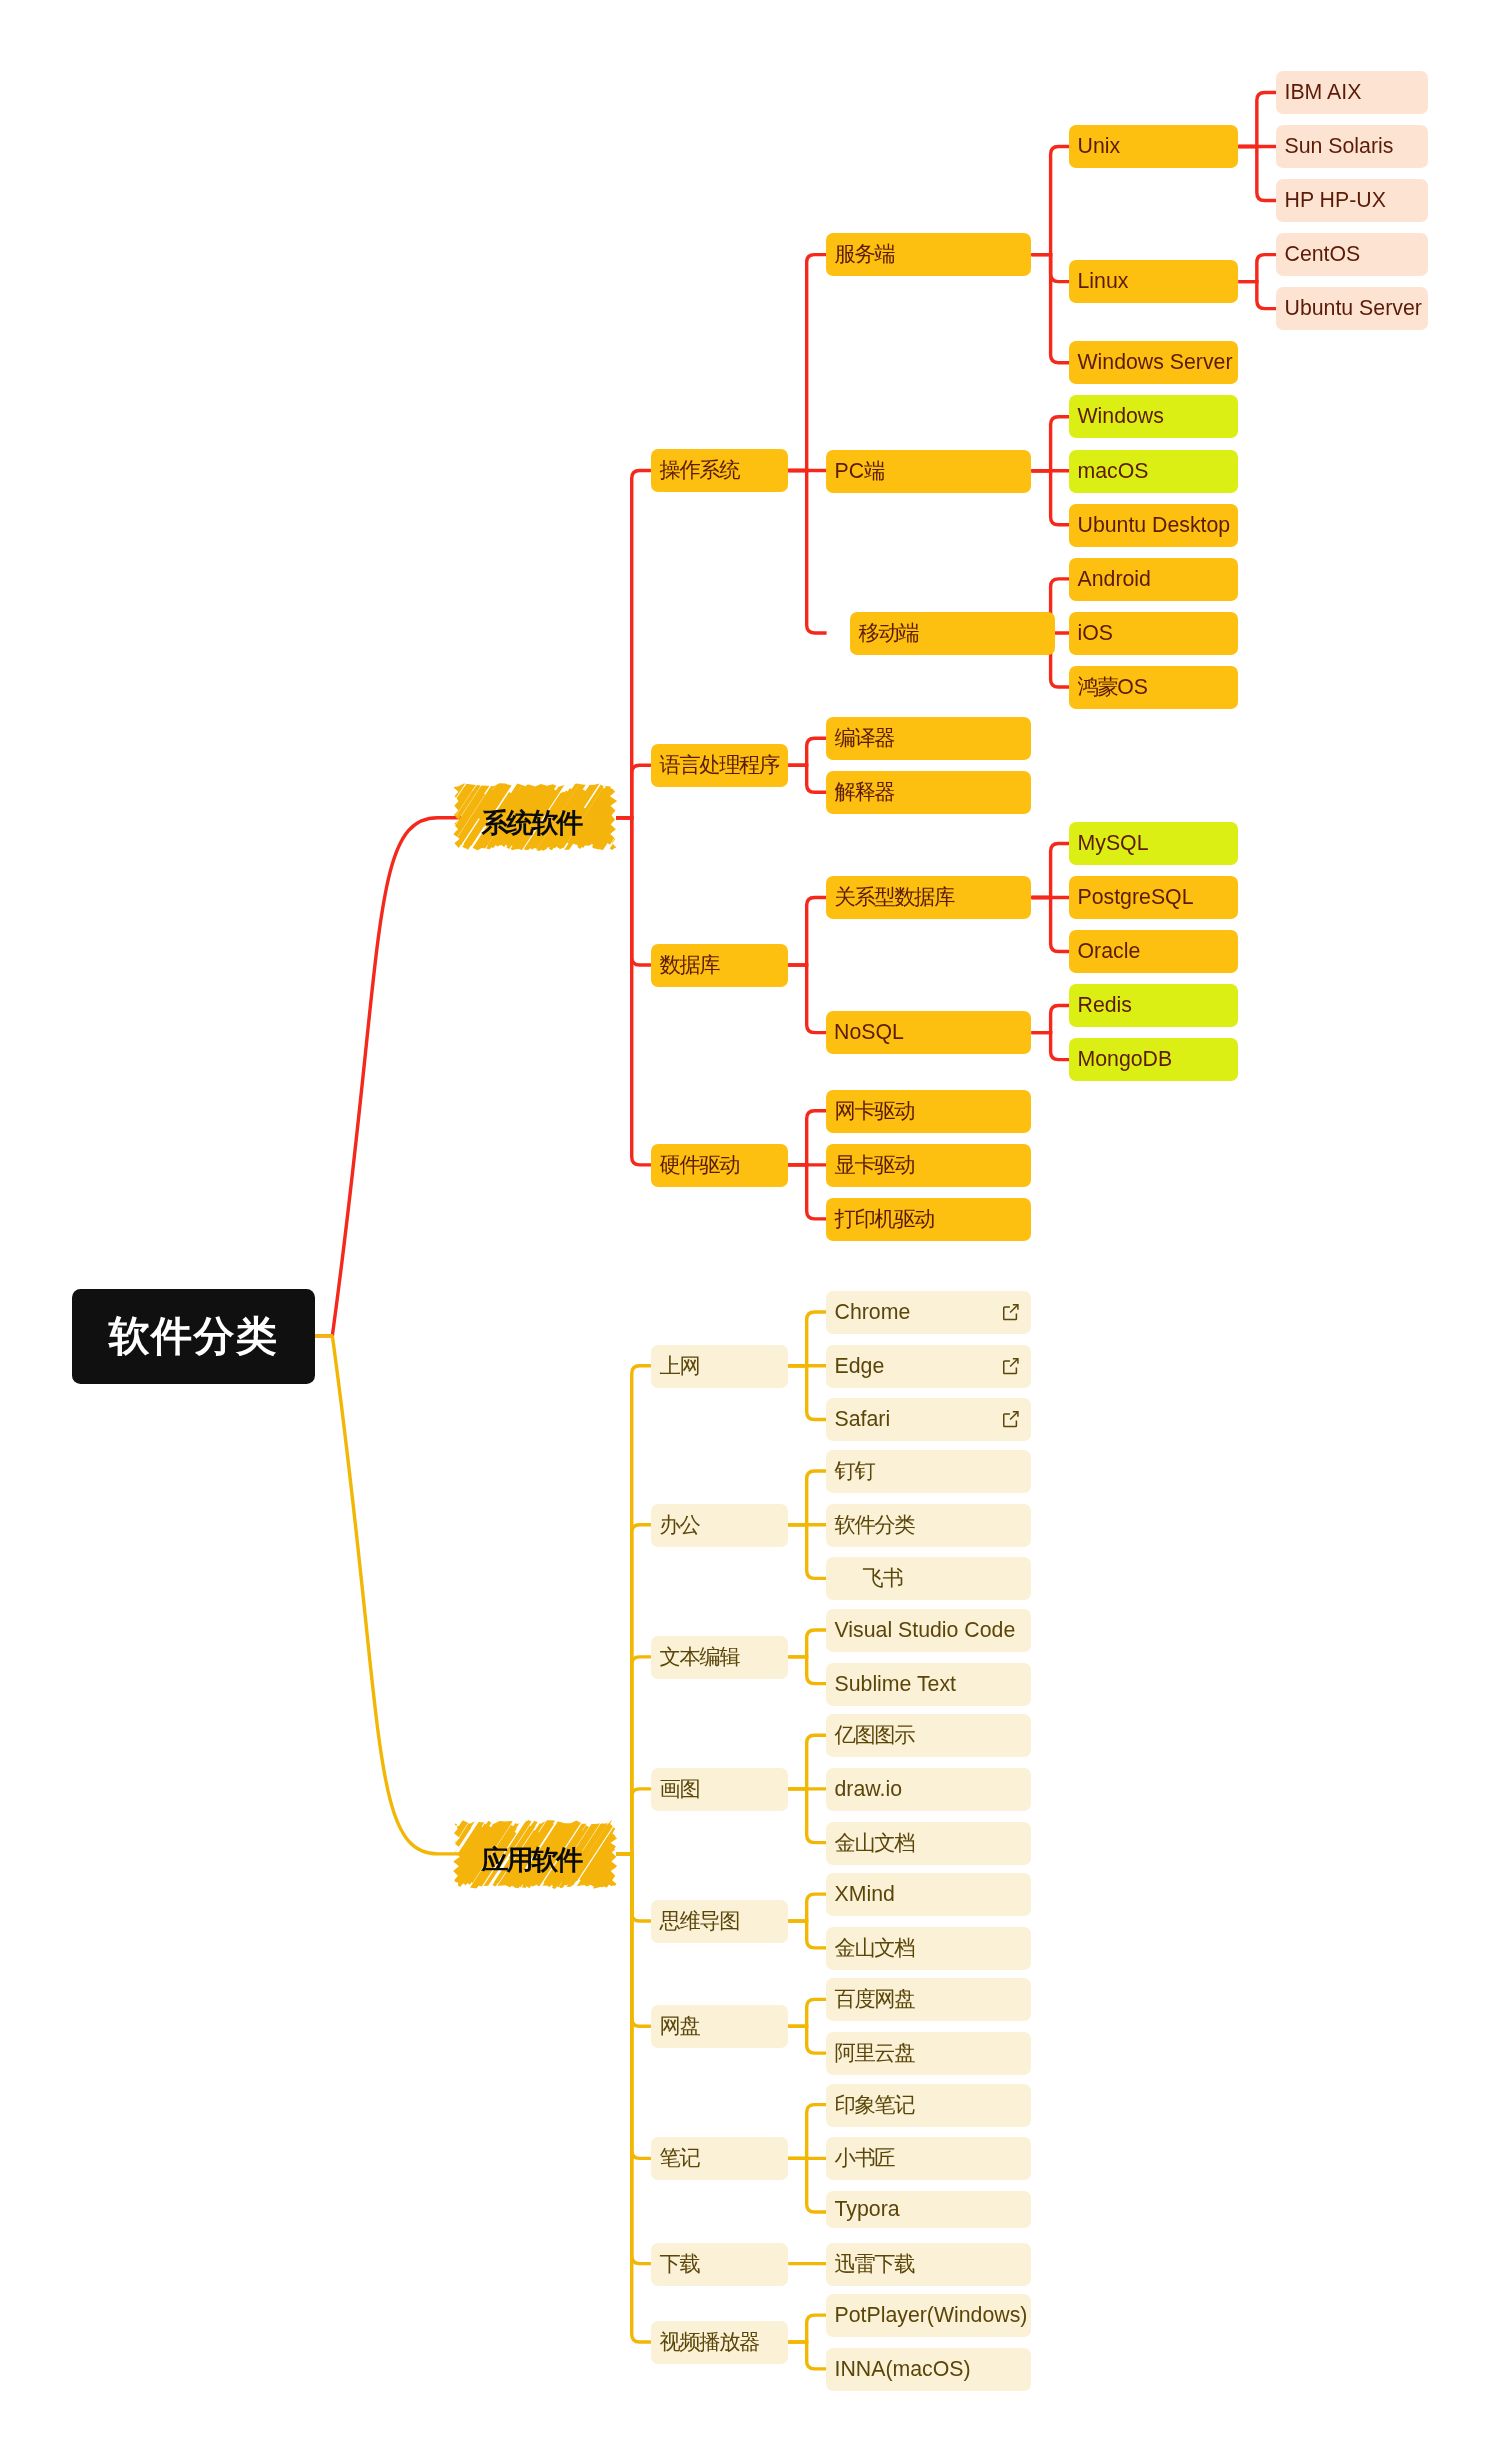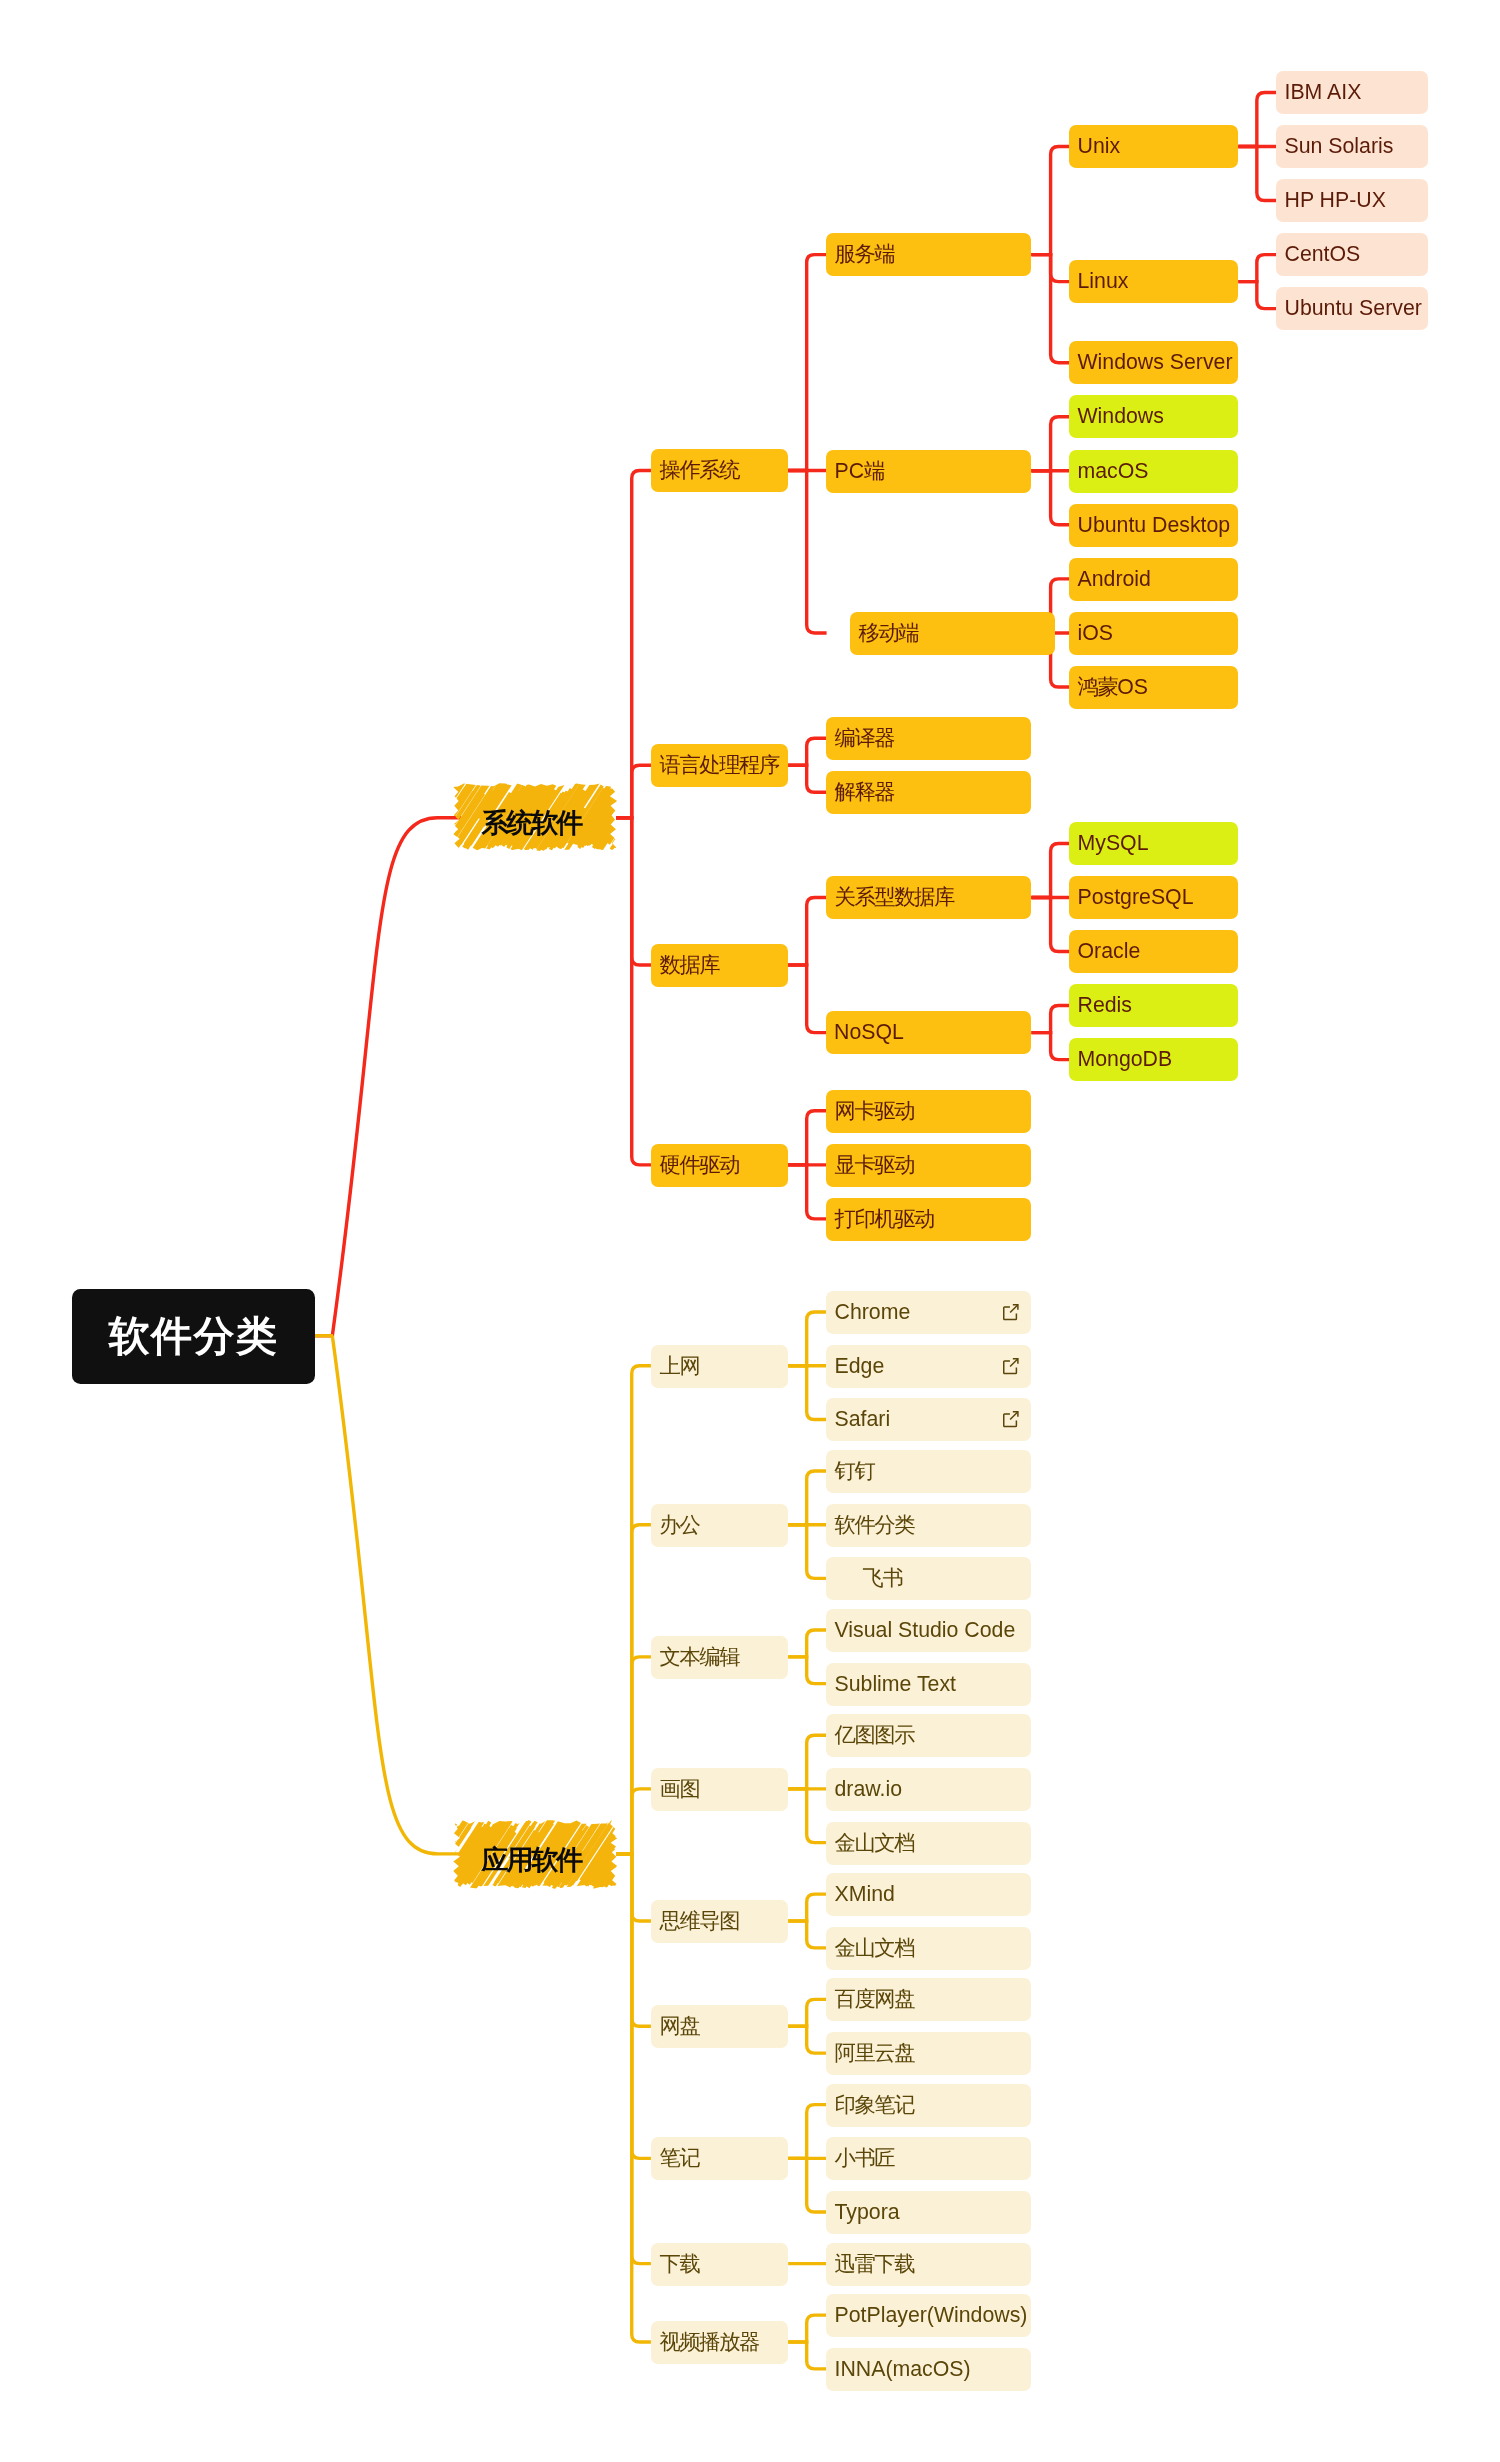--- a/index.html
+++ b/index.html
@@ -306,21 +306,21 @@
     </div>
     <div class="node n-cream" style="left: 651px; width: 137px; height: 43px; top: 2137px;">
       <span class="lbl cjk"><span style="letter-spacing: -1.4px;">笔记</span></span>
     </div>
     <div class="node n-cream" style="left: 826px; width: 205px; height: 43px; top: 2084px;">
       <span class="lbl cjk"><span style="letter-spacing: -1.4px;">印象笔记</span></span>
     </div>
     <div class="node n-cream" style="left: 826px; width: 205px; height: 43px; top: 2137px;">
       <span class="lbl cjk"><span style="letter-spacing: -1.4px;">小书匠</span></span>
     </div>
-    <div class="node n-cream" style="left: 826px; width: 205px; height: 43px; top: 2191px;">
+    <div class="node n-cream" style="left: 826px; width: 205px; height: 37px; top: 2191px;">
       <span class="lbl">Typora</span>
     </div>
     <div class="node n-cream" style="left: 651px; width: 137px; height: 43px; top: 2243px;">
       <span class="lbl cjk"><span style="letter-spacing: -1.4px;">下载</span></span>
     </div>
     <div class="node n-cream" style="left: 826px; width: 205px; height: 43px; top: 2243px;">
       <span class="lbl cjk"><span style="letter-spacing: -1.4px;">迅雷下载</span></span>
     </div>
     <div class="node n-cream" style="left: 651px; width: 137px; height: 43px; top: 2321px;">
       <span class="lbl cjk"><span style="letter-spacing: -1.4px;">视频播放器</span></span>

